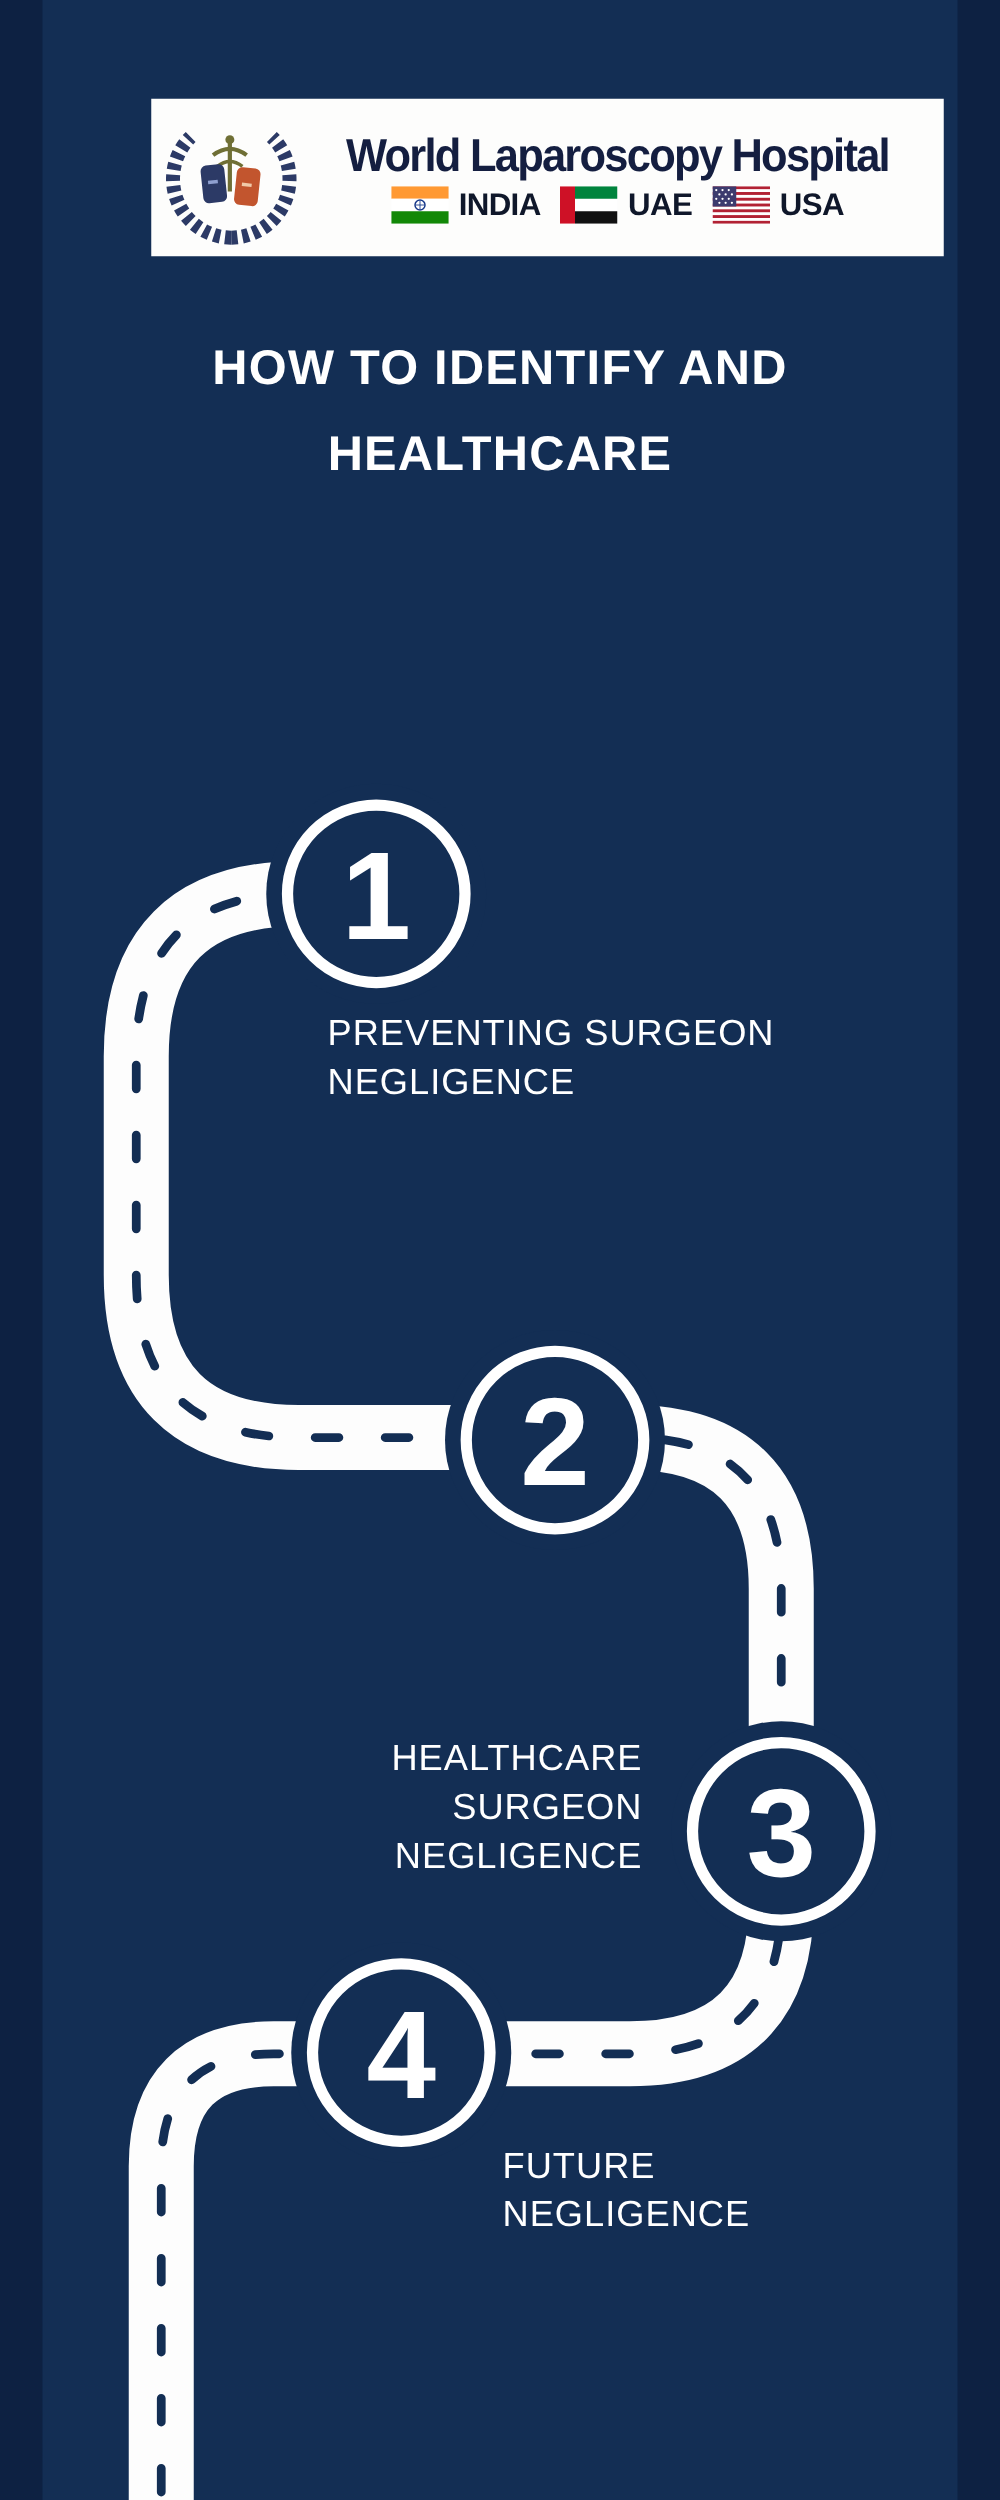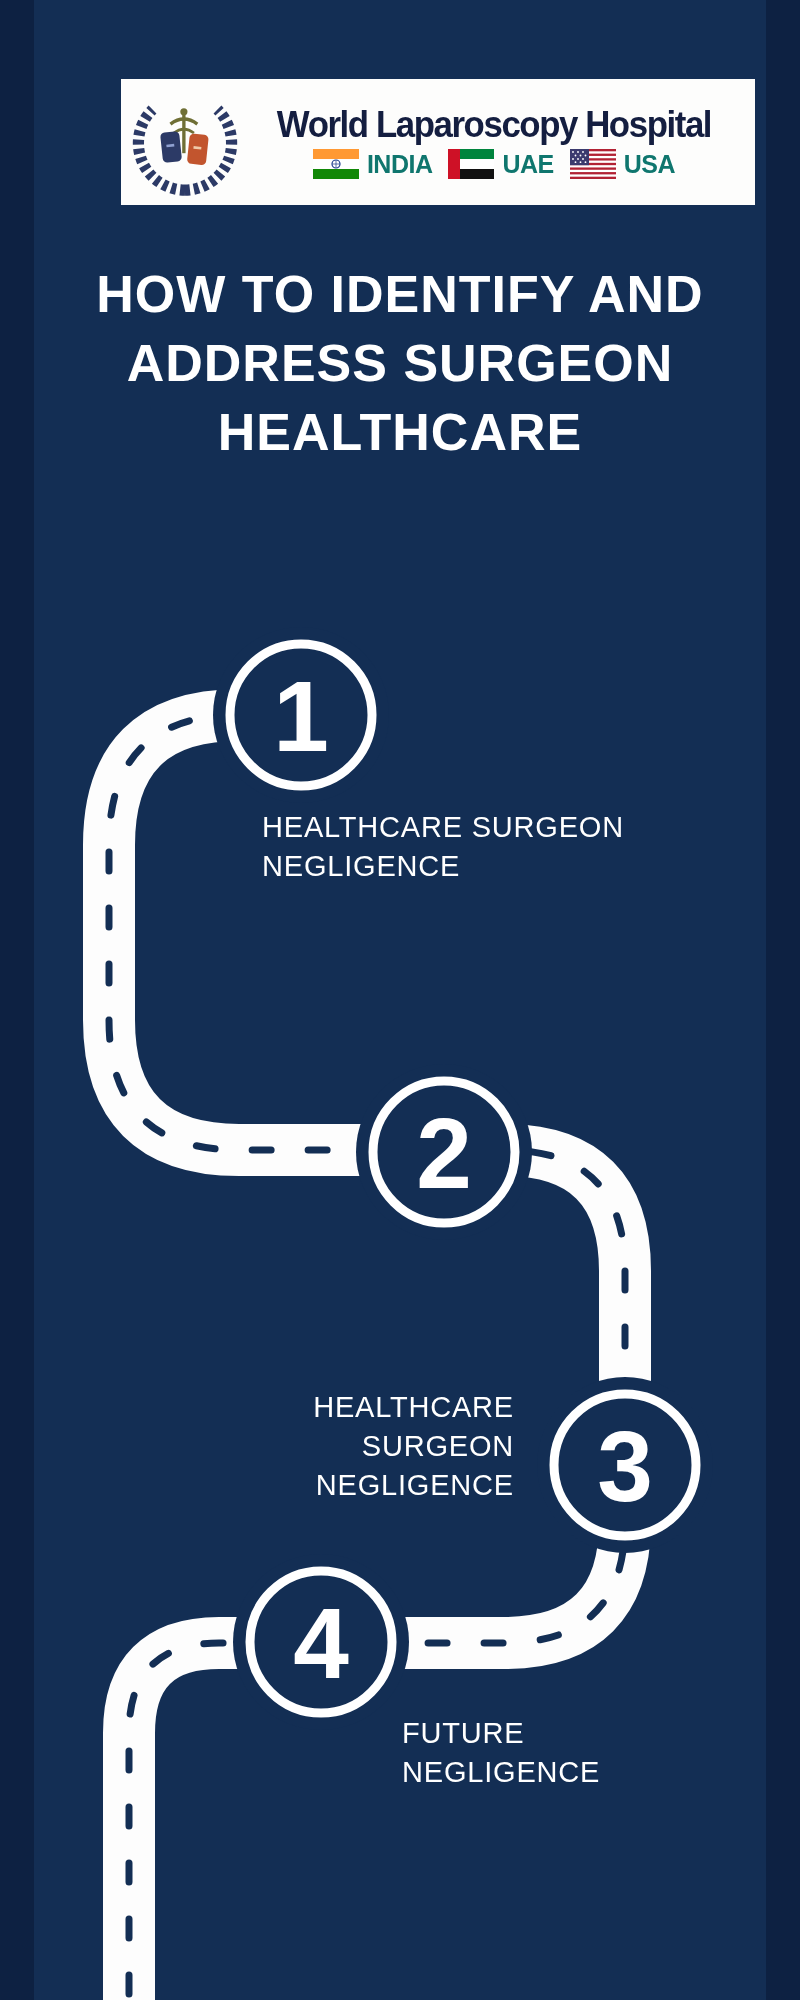--- a/index.html
+++ b/index.html
@@ -16,28 +16,28 @@
   }
   .emblem{width:112px;height:112px;flex:none;}
   .header-right{flex:1;display:flex;flex-direction:column;align-items:center;min-width:0;}
   .brand{
     font-size:37px;font-weight:700;color:#141E40;letter-spacing:-1.5px;
     white-space:nowrap;transform:scaleX(.94);line-height:1.1;
   }
   .flags-row{display:flex;align-items:center;margin-top:4px;}
   .flag{width:46px;height:30px;display:block;margin-right:8px;}
   .country{
-    font-size:25px;font-weight:700;color:#0f766e;margin-right:16px;
+    font-size:25px;font-weight:700;color:#0f172a;margin-right:16px;
     letter-spacing:-0.5px;line-height:1;
   }
   .country:last-child{margin-right:0;}
   
   .title{
     position:absolute;left:0;top:260px;width:100%;text-align:center;
-    color:#FFFFFF;font-size:52px;font-weight:700;line-height:69px;
+    color:#FFFFFF;font-size:39px;font-weight:700;line-height:69px;
     letter-spacing:1px;
   }
   
   .road-svg{position:absolute;left:0;top:560px;}
   .step-label{
     position:absolute;color:#FFFFFF;font-size:29px;line-height:39px;
     letter-spacing:0.8px;font-weight:400;
   }
   .step-label.align-right{text-align:right;}
 </style>
@@ -108,21 +108,20 @@
               <circle cx="15.5" cy="13.2" r="0.9"></circle>
           </g>
         </svg>
         <span class="country">USA</span>
       </div>
     </div>
   </div>
 
   <div class="title">
     <div>HOW TO IDENTIFY AND</div>
-    <div>ADDRESS SURGEON</div>
     <div>HEALTHCARE</div>
   </div>
 
   <svg class="road-svg" width="800" height="1440" viewBox="0 0 800 1440">
 
     <path d="M 267 155 H 205 Q 75 155 75 285 V 460 Q 75 590 205 590 H 470 Q 591 590 591 711 V 962 Q 591 1083 470 1083 H 185 Q 95 1083 95 1173 V 1460" fill="none" stroke="#FDFDFD" stroke-width="52"></path>
 
     <path d="M 267 155 H 205 Q 75 155 75 285 V 460 Q 75 590 205 590 H 470 Q 591 590 591 711 V 962 Q 591 1083 470 1083 H 185 Q 95 1083 95 1173 V 1460" fill="none" stroke="#132E54" stroke-width="7" stroke-dasharray="19 37" stroke-linecap="round"></path>
 
     <g>
@@ -144,21 +143,21 @@
     </g>
 
     <g>
       <circle cx="287" cy="1082" r="88" fill="#132E54"></circle>
       <circle cx="287" cy="1082" r="71" fill="#132E54" stroke="#FFFFFF" stroke-width="9"></circle>
       <text x="287" y="1118" text-anchor="middle" font-family="Liberation Sans, sans-serif" font-size="100" font-weight="700" fill="#FFFFFF">4</text>
     </g>
   </svg>
 
   <div class="step-label" style="left:228px;top:808px;">
-    <div>HEALTHCARE SURGEON</div>
+    <div>PREVENTING SURGEON</div>
     <div>NEGLIGENCE</div>
   </div>
 
 
   <div class="step-label align-right" style="left:120px;top:1388px;width:360px;">
     <div>HEALTHCARE</div>
     <div>SURGEON</div>
     <div>NEGLIGENCE</div>
   </div>
 

